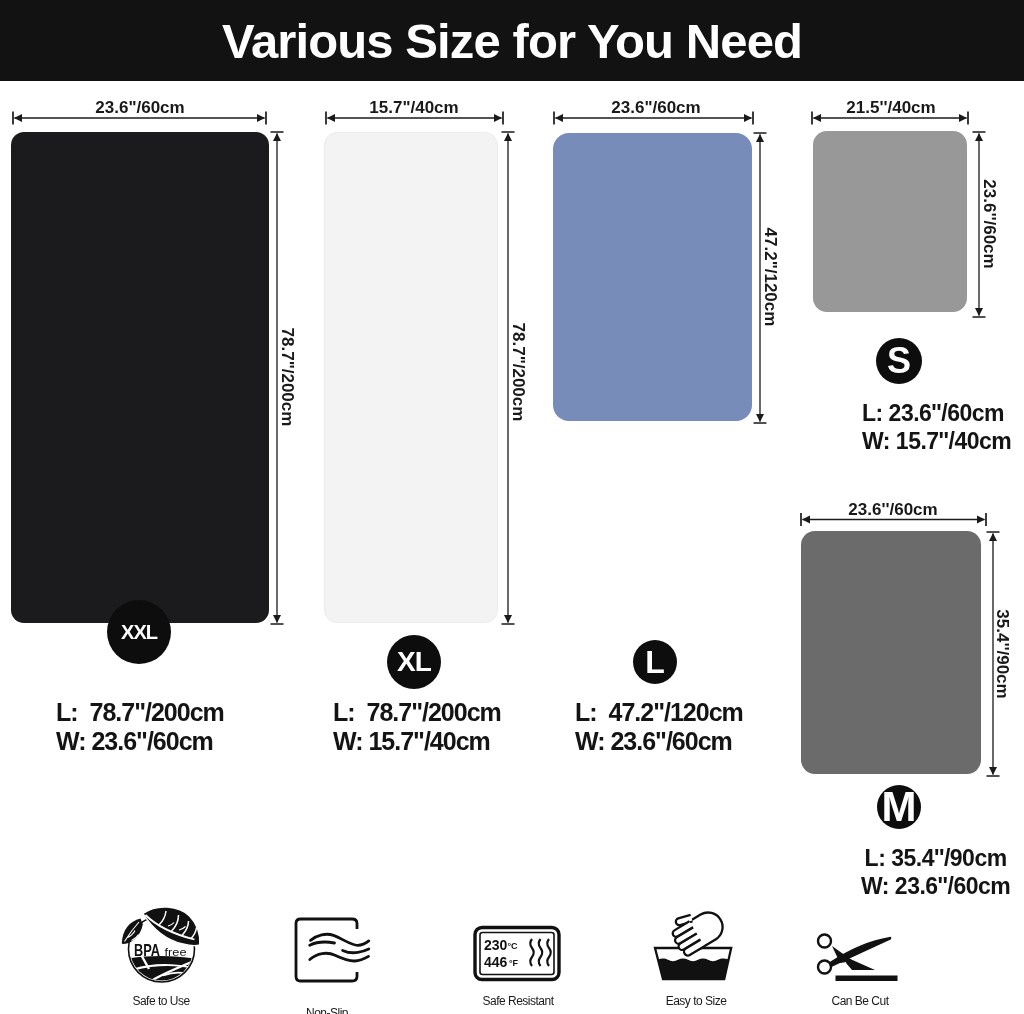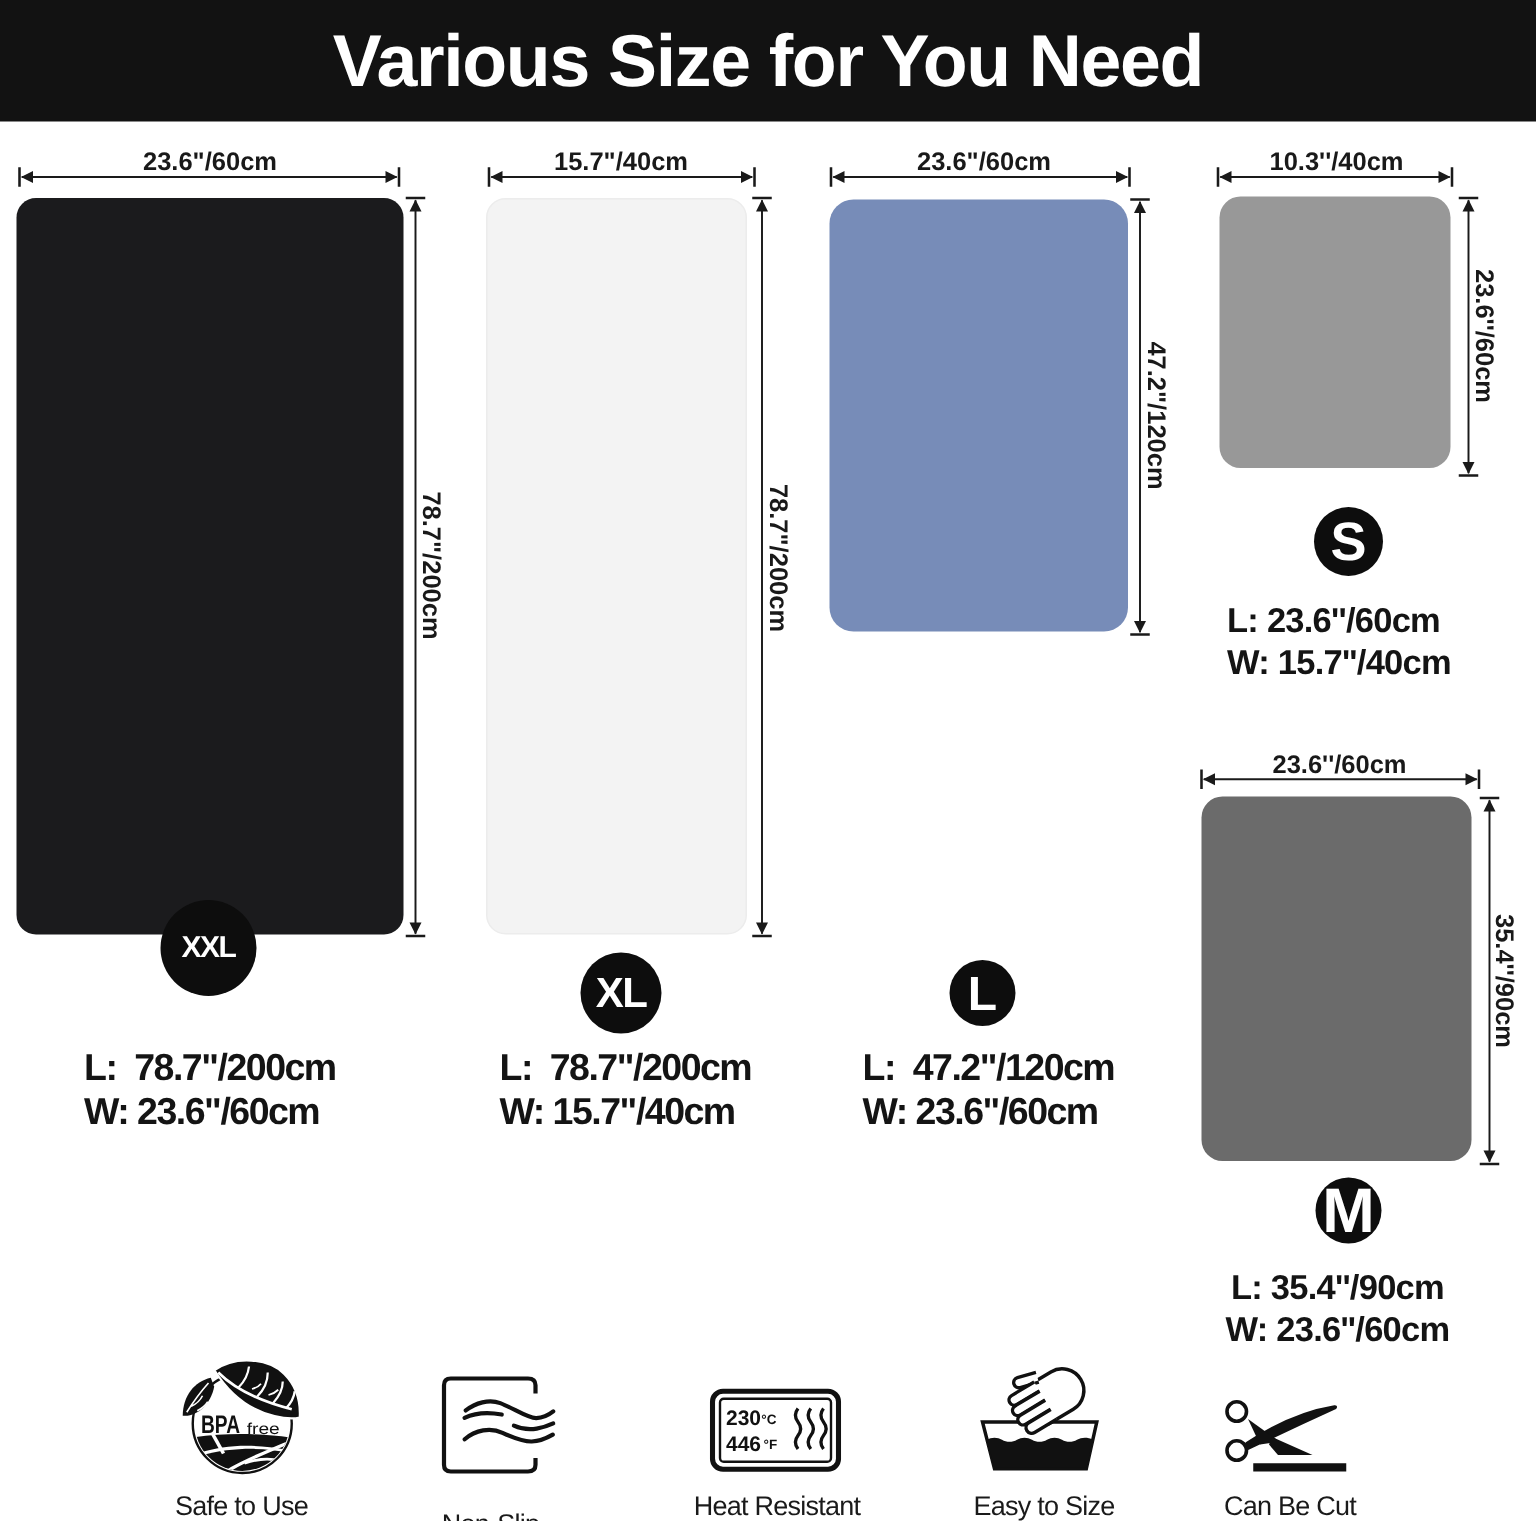--- a/index.html
+++ b/index.html
@@ -1,23 +1,23 @@
 <!DOCTYPE html>
 <html><head>
 <meta charset="utf-8">
 <style>
   html,body{margin:0;padding:0;}
   body{width:1024px;height:1014px;position:relative;background:#fff;font-family:"Liberation Sans",sans-serif;overflow:hidden;}
   .abs{position:absolute;}
   .dim{font-weight:bold;font-size:17px;color:#191919;white-space:nowrap;}
   .rot{transform:translate(-50%,-50%) rotate(90deg);font-weight:bold;font-size:17px;color:#191919;white-space:nowrap;}
   .lw{font-weight:bold;font-size:25px;letter-spacing:-1px;color:#141414;white-space:nowrap;line-height:29px;}
-  .lwsm{font-weight:bold;font-size:23px;letter-spacing:-0.5px;color:#141414;white-space:nowrap;line-height:28px;}
+  .lwsm{font-weight:bold;font-size:23px;letter-spacing:-0.5px;color:#141414;white-space:nowrap;line-height:28px;margin-left:44px;}
   .circ{border-radius:50%;background:#0d0d0d;color:#fff;display:flex;align-items:center;justify-content:center;font-weight:bold;}
-  .icolab{font-size:18px;letter-spacing:-0.5px;color:#1a1a1a;white-space:nowrap;transform:translateX(-50%);}
+  .icolab{font-size:12px;letter-spacing:-0.5px;color:#1a1a1a;white-space:nowrap;transform:translateX(-50%);}
 </style>
 </head>
 <body>
 
 <div class="abs" style="left:0;top:0;width:1024px;height:81px;background:#121212;"></div>
 
 <div class="abs" style="left:0;top:0;width:1024px;height:88px;display:flex;align-items:center;justify-content:center;color:#fff;font-weight:bold;font-size:49px;letter-spacing:-0.9px;padding-bottom:6px;box-sizing:border-box;">Various Size for You Need</div>
 
 <div class="abs" style="left:11px;top:132px;width:258px;height:491px;background:#1b1b1d;border-radius:13px;"></div>
 
@@ -44,21 +44,21 @@
 <div class="abs dim" style="left:656px;top:98px;transform:translateX(-50%);">23.6"/60cm</div>
 
 <div class="abs circ" style="left:633px;top:640px;width:44px;height:44px;font-size:32px;">L</div>
 
 <div class="abs lw" style="left:575px;top:698px;">L:&nbsp;&nbsp;47.2"/120cm<br>W:&nbsp;23.6"/60cm</div>
 
 <div class="abs rot" style="left:770px;top:277px;">47.2"/120cm</div>
 
 <div class="abs" style="left:813px;top:131px;width:154px;height:181px;background:#989898;border-radius:14px;"></div>
 
-<div class="abs dim" style="left:891px;top:98px;transform:translateX(-50%);">10.3''/40cm</div>
+<div class="abs dim" style="left:891px;top:98px;transform:translateX(-50%);">21.5''/40cm</div>
 
 <div class="abs circ" style="left:876px;top:338px;width:46px;height:46px;font-size:36px;">S</div>
 
 <div class="abs lwsm" style="left:818px;top:399px;">L:&nbsp;23.6''/60cm<br>W: 15.7''/40cm</div>
 
 <div class="abs rot" style="left:989px;top:224px;">23.6''/60cm</div>
 
 <div class="abs" style="left:801px;top:531px;width:180px;height:243px;background:#6b6b6b;border-radius:14px;"></div>
 
 <div class="abs dim" style="left:893px;top:500px;transform:translateX(-50%);">23.6''/60cm</div>
@@ -185,17 +185,17 @@
   <path d="M24.5 41.5 Q55 21.5 83.5 16.9 C85.6 16.6 85.8 18.4 84.7 19.4 Q56 32.5 26.5 46.5 C23.4 47.6 22.8 44 24.5 41.5 Z" fill="#111"></path>
   <path d="M26 26 L47 41 L34 43 Z" fill="#111"></path>
   <path d="M42 38 L69 50 L46 50 L40 43 Z" fill="#111"></path>
   <rect x="29.5" y="55.5" width="62" height="5.5" fill="#111"></rect>
 </svg>
 
 <div class="abs icolab" style="left:161px;top:994px;">Safe to Use</div>
 
 <div class="abs icolab" style="left:327px;top:994px;margin-top:12px;">Non-Slip</div>
 
-<div class="abs icolab" style="left:518px;top:994px;">Heat Resistant</div>
+<div class="abs icolab" style="left:518px;top:994px;">Safe Resistant</div>
 
 <div class="abs icolab" style="left:696px;top:994px;">Easy to Size</div>
 
 <div class="abs icolab" style="left:860px;top:994px;">Can Be Cut</div>
 
 </body></html>

